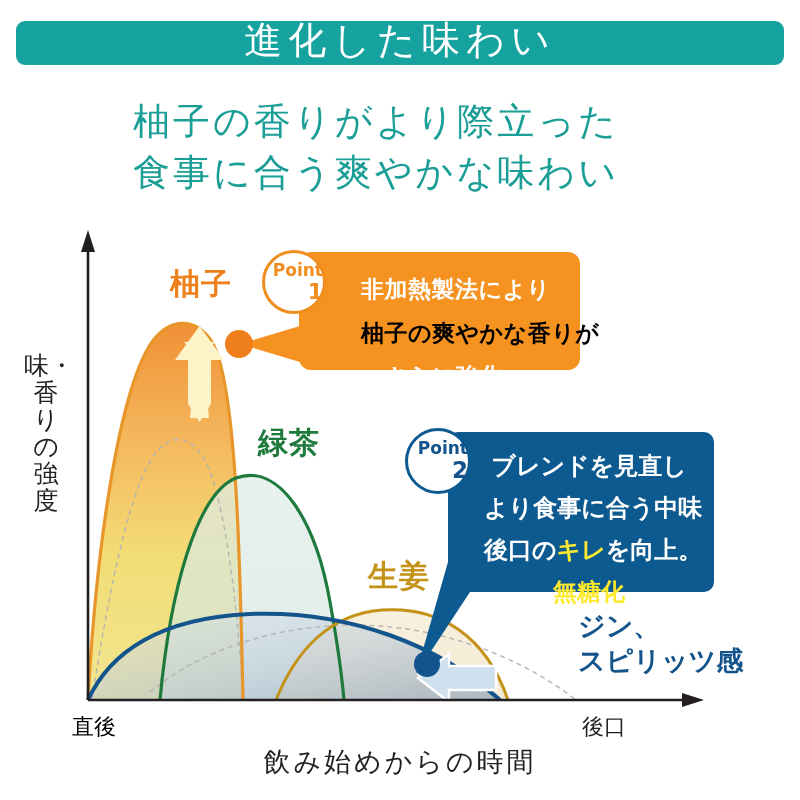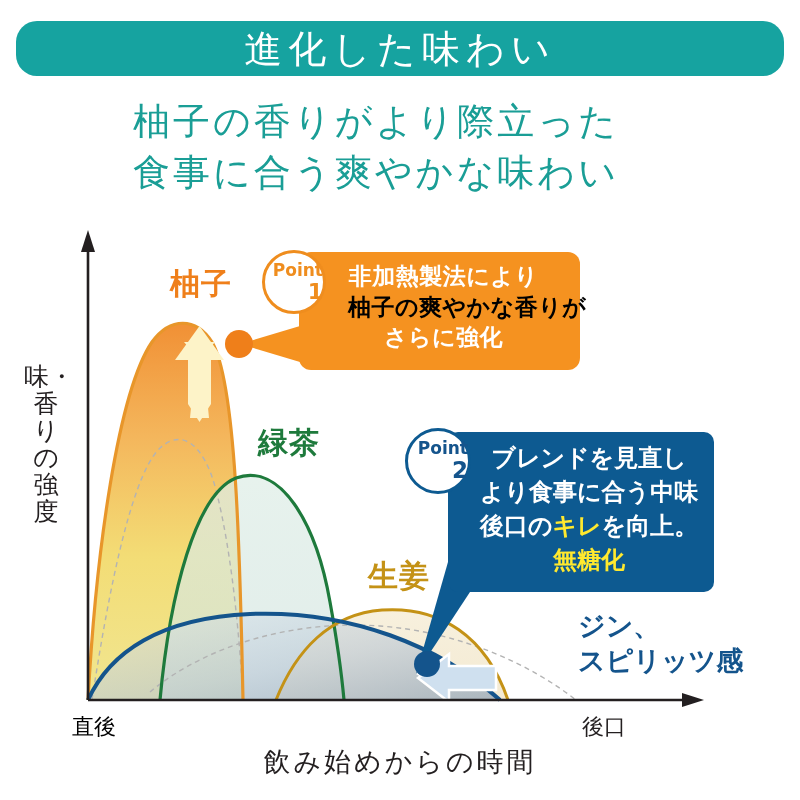--- a/index.html
+++ b/index.html
@@ -8,23 +8,23 @@
     width:800px;height:800px;
     background:#ffffff;
     font-family:"Liberation Sans","DejaVu Sans",sans-serif;
     overflow:hidden;
     position:relative;
   }
   #root{position:relative;width:800px;height:800px;}
 
   
   .banner{
-    position:absolute;left:16px;top:21px;width:768px;height:55px;
-    background:#16a3a0;border-radius:21px;
-    display:flex;align-items:center;justify-content:center;
+    position:absolute;left:16px;top:21px;width:768px;height:44px;
+    background:#16a3a0;border-radius:9px;
+    display:flex;justify-content:center;
   }
   .banner-text{
     color:#ffffff;font-size:38px;letter-spacing:6px;
     font-family:"DejaVu Serif","Liberation Serif",serif;
     font-weight:400;white-space:nowrap;line-height:1;
   }
 
   
   .subtitle{
     position:absolute;left:0;top:96px;width:752px;
@@ -33,21 +33,21 @@
     font-size:37px;line-height:1.38;letter-spacing:3px;
   }
   .subtitle div{white-space:nowrap;}
 
   
   .chart-wrap{position:absolute;left:0;top:222px;width:800px;height:510px;}
   .chart-svg{position:absolute;left:0;top:0;}
 
   
   .axis-y-label{
-    position:absolute;left:24px;top:363px;width:44px;
+    position:absolute;left:24px;top:352px;width:44px;
     color:#231f20;font-size:25px;line-height:1.08;
     text-align:center;letter-spacing:0px;
     font-family:"DejaVu Sans","Liberation Sans",sans-serif;
   }
   .axis-x-title{
     position:absolute;left:0;top:744px;width:800px;text-align:center;
     color:#231f20;font-size:27px;letter-spacing:3px;
     font-family:"DejaVu Sans","Liberation Sans",sans-serif;
   }
   .tick-left{
@@ -69,21 +69,21 @@
   .lbl-ginger{left:368px;top:556px;color:#c49216;}
 
   
   .callout1{
     position:absolute;left:299px;top:252px;width:281px;height:118px;
     background:#f59220;border-radius:12px;
     box-sizing:border-box;
     padding:9px 10px 0 48px;
   }
   .callout1 p{
-    margin:1px;color:#ffffff;font-size:23px;line-height:1.29;
+    margin:14px;color:#ffffff;font-size:23px;line-height:1.29;
     letter-spacing:0.5px;white-space:nowrap;
     font-family:"DejaVu Sans","Liberation Sans",sans-serif;font-weight:700;
   }
   .callout1 p.hl{color:#000000;}
   .callout1 p.c{text-align:center;padding-right:30px;}
 
   .badge{
     position:absolute;border-radius:50%;background:#ffffff;
     display:flex;flex-direction:column;align-items:flex-end;justify-content:center;
     box-sizing:border-box;
@@ -96,21 +96,21 @@
   .badge1 .bp{font-size:17px;}
   .badge1 .bn{font-size:22px;margin-top:2px;}
 
   
   .callout2{
     position:absolute;left:448px;top:432px;width:266px;height:160px;
     background:#0d5a91;border-radius:10px;
     box-sizing:border-box;padding:7px 8px 0 24px;
   }
   .callout2 p{
-    margin:4px;color:#ffffff;font-size:24px;line-height:1.25;
+    margin:12px;color:#ffffff;font-size:24px;line-height:1.25;
     white-space:nowrap;text-align:center;
     font-family:"DejaVu Sans","Liberation Sans",sans-serif;font-weight:700;
   }
   .callout2 .hl{color:#ffe92e;}
   .badge2{left:405px;top:428px;width:66px;height:66px;border:3px solid #0d5a91;color:#14548c;}
   .badge2 .bp{font-size:17px;}
   .badge2 .bn{font-size:23px;margin-top:2px;}
 
   .gin-note{
     position:absolute;left:550px;top:608px;color:#14548c;

